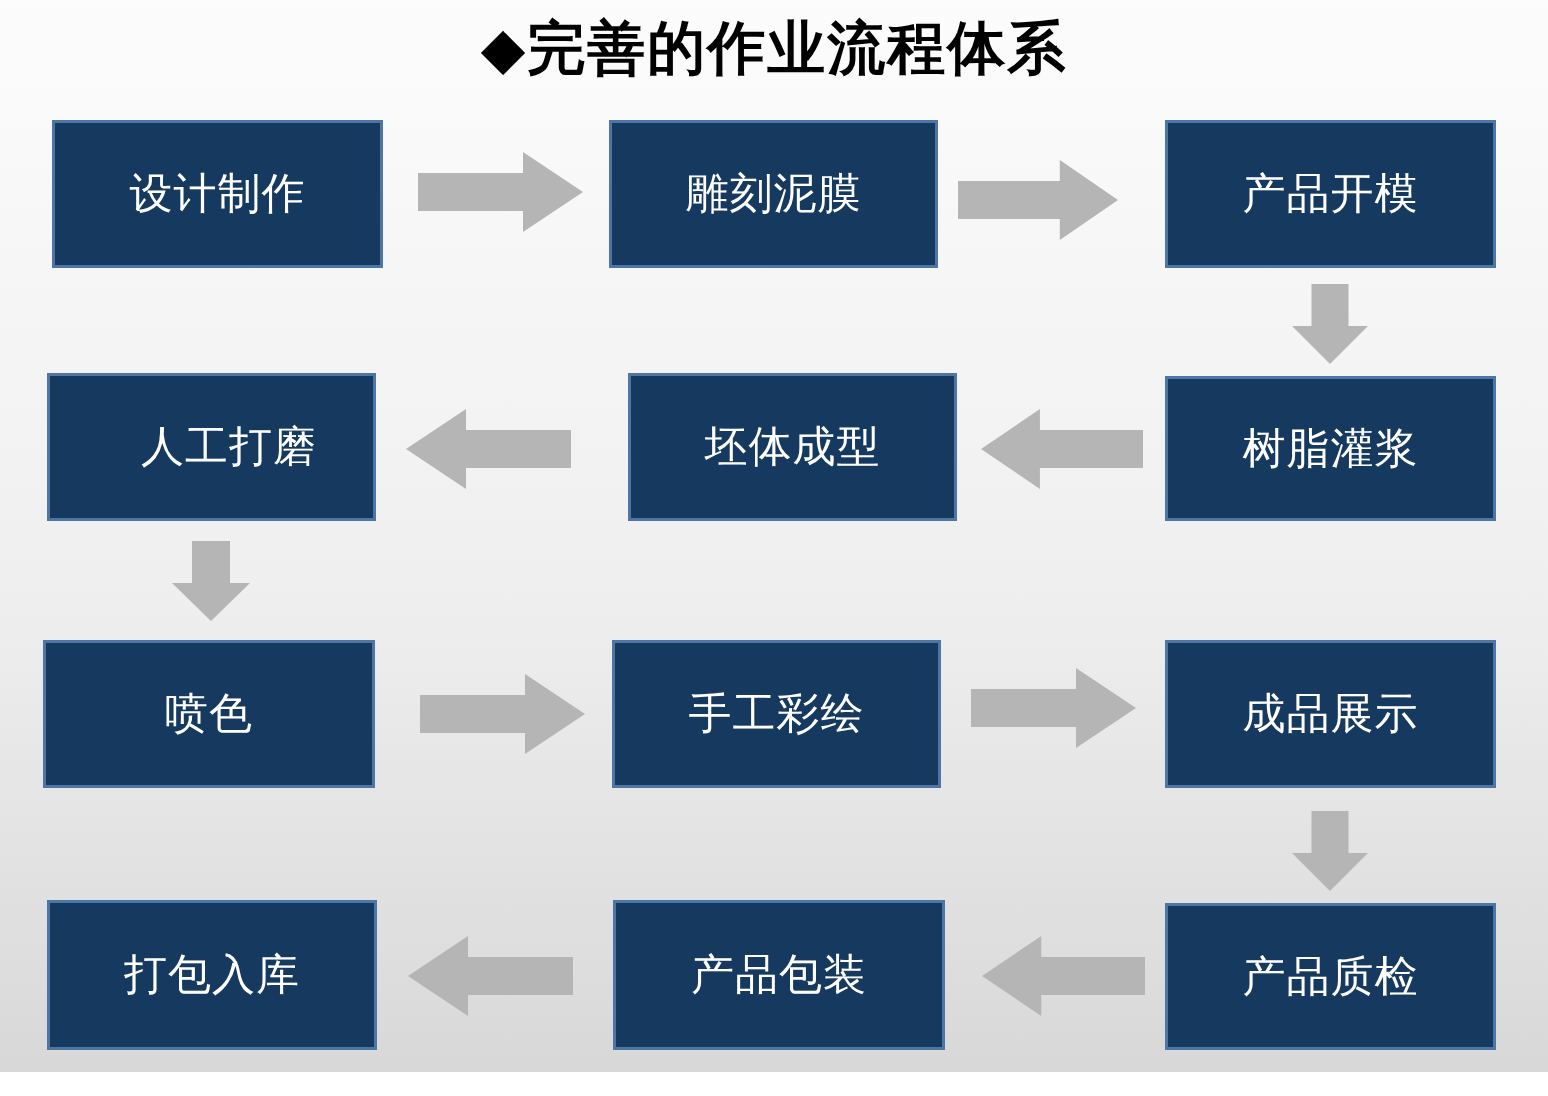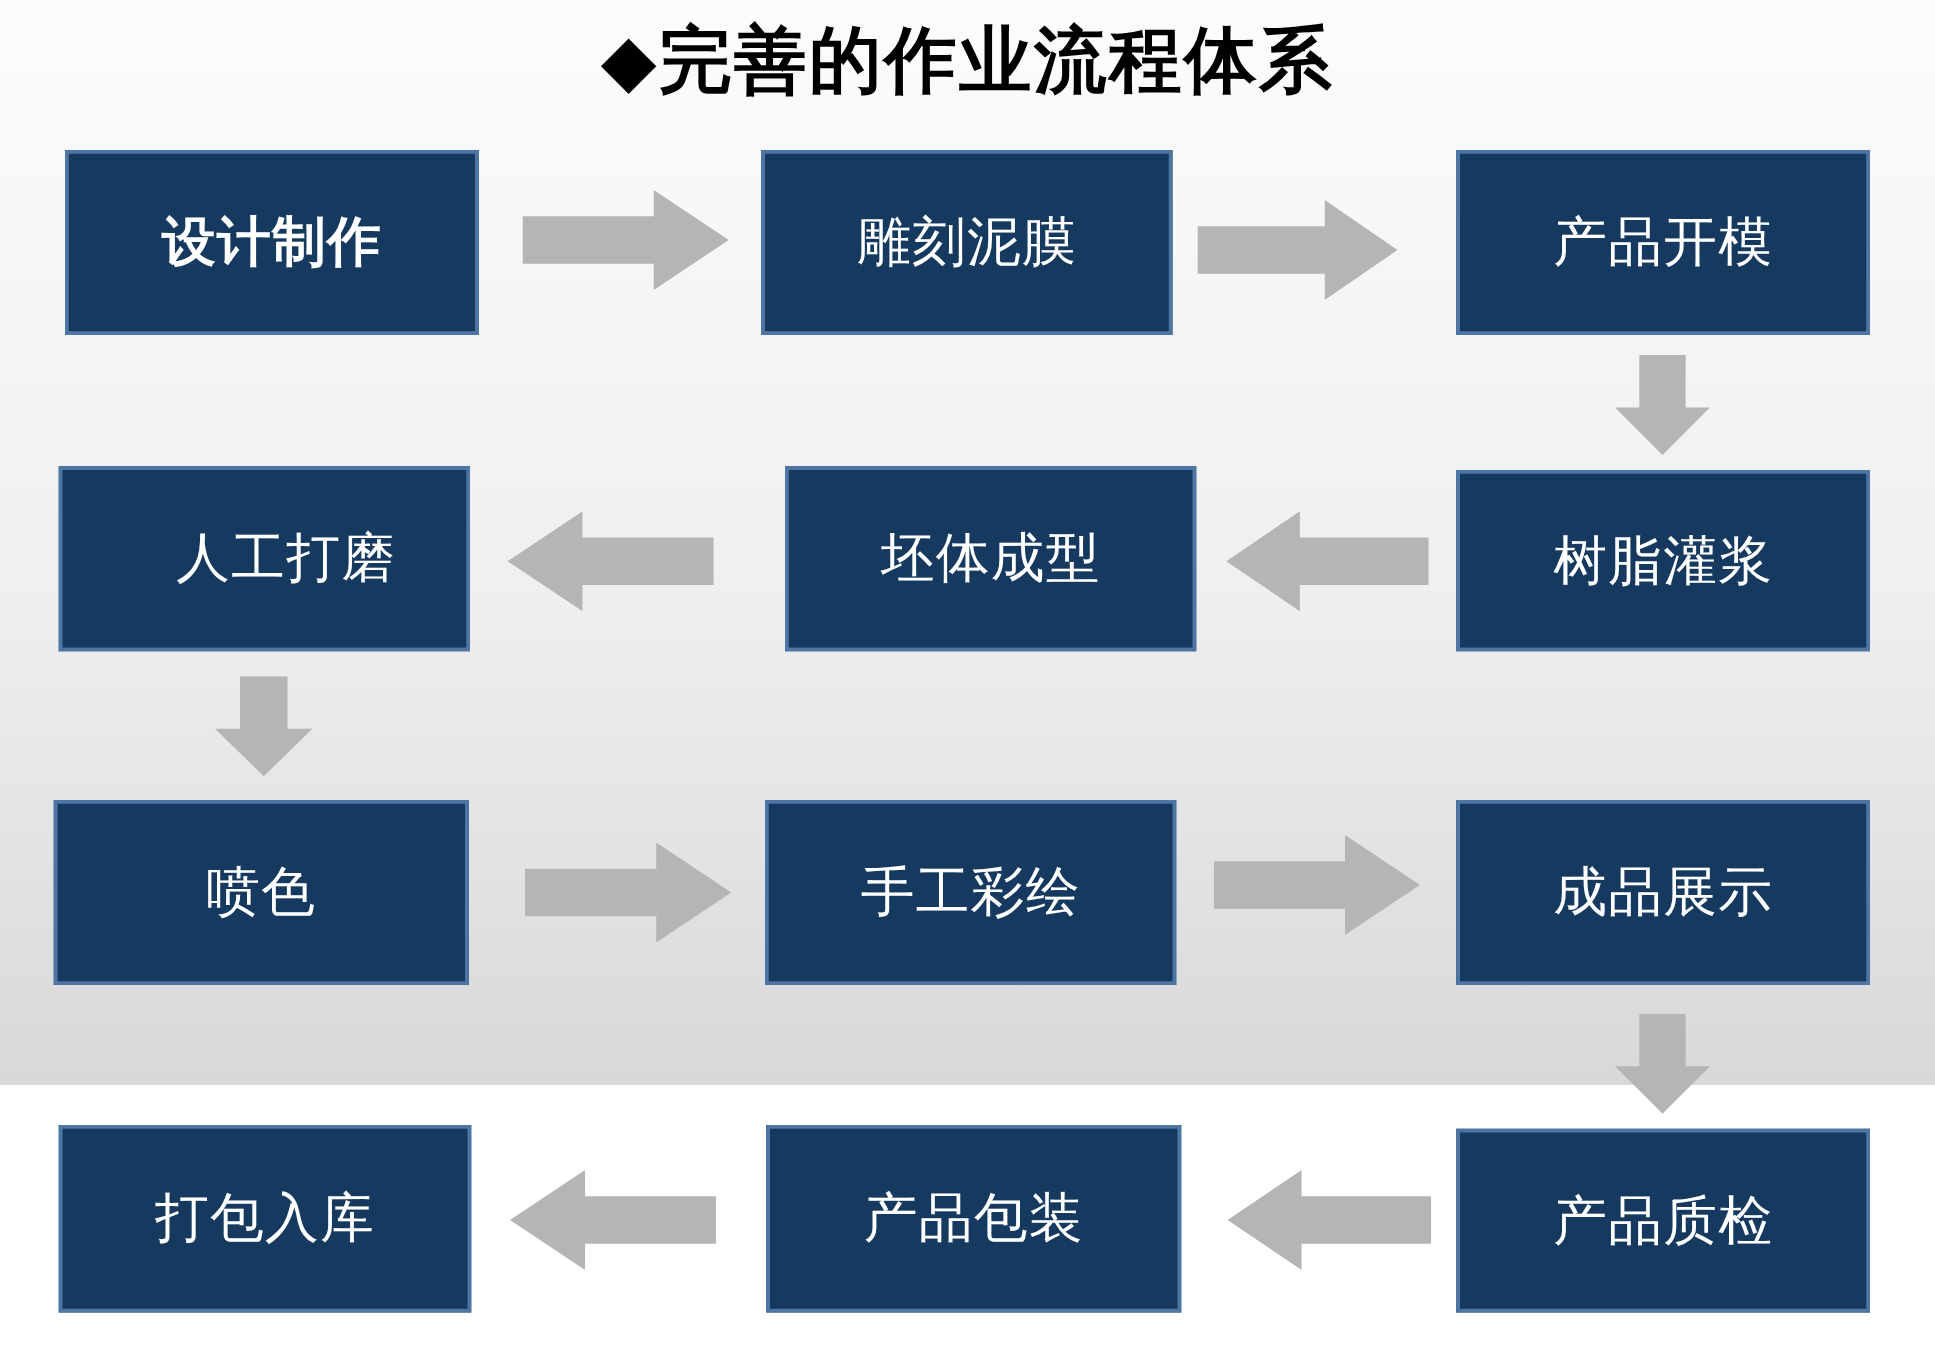--- a/index.html
+++ b/index.html
@@ -10,21 +10,21 @@
     --bg-top:#FCFCFC;
     --bg-bottom:#D8D8D8;
     --title-color:#000000;
   }
   html,body{margin:0;padding:0;}
   body{
     width:1548px;height:1096px;overflow:hidden;
     font-family:"Liberation Sans","DejaVu Sans",sans-serif;
   }
   .canvas{
-    position:relative;width:1548px;height:868px;
+    position:relative;width:1548px;height:1072px;
     background:linear-gradient(to bottom,var(--bg-top) 0%,#EFEFEF 55%,var(--bg-bottom) 100%);
   }
   .slide-title{
     position:absolute;left:0;top:10px;width:100%;
     text-align:center;
     font-family:"Liberation Serif","DejaVu Serif",serif;
     font-size:58px;font-weight:700;letter-spacing:2px;
     color:var(--title-color);
   }
   .flow-box{
@@ -34,21 +34,21 @@
     box-sizing:border-box;
     display:flex;align-items:center;justify-content:center;
     color:var(--box-text);
     font-size:43px;
     letter-spacing:1px;
   }
   .arrow{position:absolute;}
   .arrow svg{display:block;width:100%;height:100%;}
   .arrow polygon{fill:var(--arrow);}
 
-  #box-0{left:52px;top:120px;width:331px;height:148px;font-weight:bold;}
+  #box-0{left:52px;top:120px;width:331px;height:148px;}
   #box-1{left:609px;top:120px;width:329px;height:148px;}
   #box-2{left:1165px;top:120px;width:331px;height:148px;}
   #box-3{left:47px;top:373px;width:329px;height:148px;padding-left:35px;}
   #box-4{left:616px;top:373px;width:329px;height:148px;margin-left:12px;}
   #box-5{left:1165px;top:376px;width:331px;height:145px;}
   #box-6{left:43px;top:640px;width:332px;height:148px;}
   #box-7{left:612px;top:640px;width:329px;height:148px;}
   #box-8{left:1165px;top:640px;width:331px;height:148px;}
   #box-9{left:47px;top:900px;width:330px;height:150px;}
   #box-10{left:613px;top:900px;width:332px;height:150px;}

